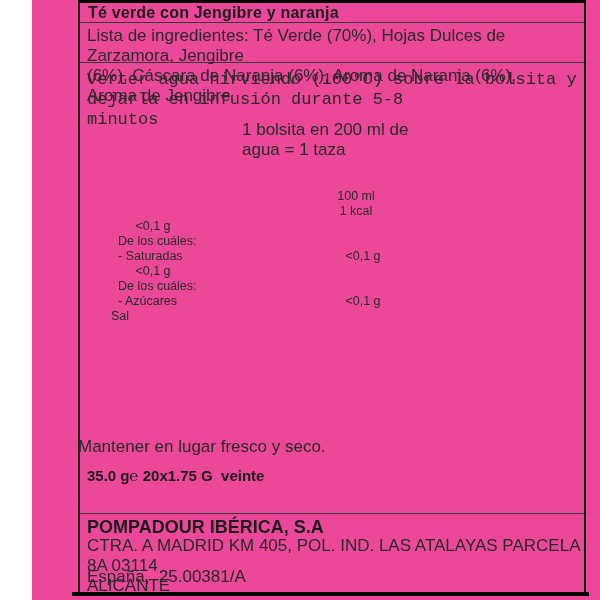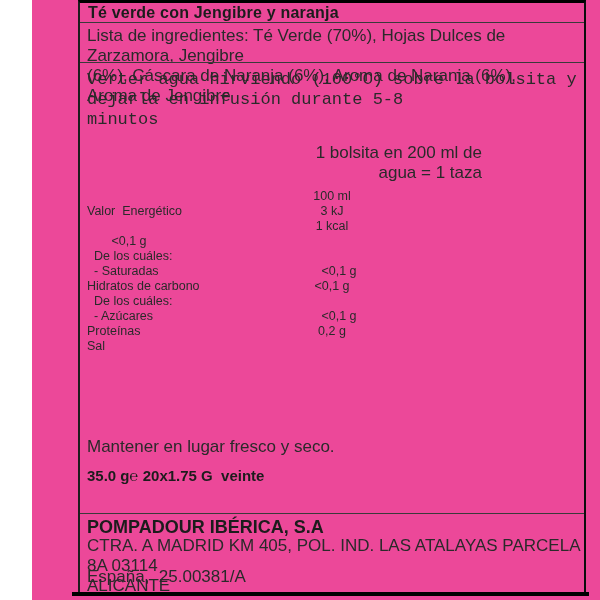--- a/index.html
+++ b/index.html
@@ -14,34 +14,34 @@
   .d1{top:22px}.d2{top:62px}.d3{top:513px}
 
   .title{position:absolute;left:56px;top:4px;margin:0;font-size:16px;line-height:18px;
          font-weight:bold;color:#1c1c1c;letter-spacing:.2px;}
 
   .body{position:absolute;margin:0;font-size:17px;line-height:20px;color:#2a2a2a;}
   .pre{white-space:pre-wrap;}
 
   .ingredients{left:55px;top:26px;width:480px;}
   .preparation{left:55px;top:70px;width:490px;font-family:Liberation Mono, monospace;}
-  .serving{left:210px;top:143px;width:240px;text-align:right;}
-  .storage{left:55px;top:437px;}
+  .serving{left:210px;top:120px;width:240px;text-align:left;}
+  .storage{left:46px;top:437px;}
 
   .weight{position:absolute;left:55px;top:467px;margin:0;font-size:15px;line-height:18px;
           font-weight:bold;color:#1c1c1c;white-space:pre-wrap;}
 
   .company{position:absolute;left:55px;top:519px;margin:0;font-size:18px;line-height:16px;
            font-weight:bold;color:#1c1c1c;}
   .address{left:55px;top:536px;width:495px;}
   .country{left:55px;top:567px;}
 
   .ntable{position:absolute;left:47px;top:189px;width:470px;font-size:12.5px;
           line-height:15px;color:#2a2a2a;}
-  .nrow{display:flex;height:15px;}
+  .nrow{display:flex;height:15px;padding-left:24px;}
   .nlabel{width:195px;padding-left:8px;white-space:pre-wrap;}
   .indent .nlabel{padding-left:15px;}
   .nvalue{width:100px;text-align:center;white-space:pre-wrap;}
 </style>
 </head>
 <body>
 
 <div class="page">
 
   <div class="box"></div>
@@ -59,53 +59,44 @@
 
   <p class="body pre serving">1 bolsita en 200 ml de
 agua = 1 taza</p>
 
   <div class="ntable">
     <div class="nrow">
       <span class="nlabel"></span>
       <span class="nvalue">100 ml</span>
     </div>
     <div class="nrow">
-      <span class="nlabel">Valor  Energético</span>
-      <span class="nvalue">3 kJ</span>
-    </div>
-    <div class="nrow">
       <span class="nlabel"></span>
       <span class="nvalue">1 kcal</span>
     </div>
     <div class="nrow">
       <span class="nvalue">&lt;0,1 g</span>
     </div>
     <div class="nrow indent">
       <span class="nlabel">De los cuáles:</span>
       <span class="nvalue"></span>
     </div>
     <div class="nrow indent">
       <span class="nlabel">- Saturadas</span>
       <span class="nvalue">&lt;0,1 g</span>
     </div>
     <div class="nrow">
-      <span class="nlabel">Hidratos de carbono</span>
       <span class="nvalue">&lt;0,1 g</span>
     </div>
     <div class="nrow indent">
       <span class="nlabel">De los cuáles:</span>
       <span class="nvalue"></span>
     </div>
     <div class="nrow indent">
       <span class="nlabel">- Azúcares</span>
       <span class="nvalue">&lt;0,1 g</span>
-    </div>
-    <div class="nrow">
-      <span class="nlabel">Proteínas</span>
-      <span class="nvalue">0,2 g</span>
     </div>
     <div class="nrow">
       <span class="nlabel">Sal</span>
     </div>
   </div>
 
   <p class="body storage">Mantener en lugar fresco y seco.</p>
 
   <p class="weight">35.0 g℮ 20x1.75 G  veinte</p>
 

